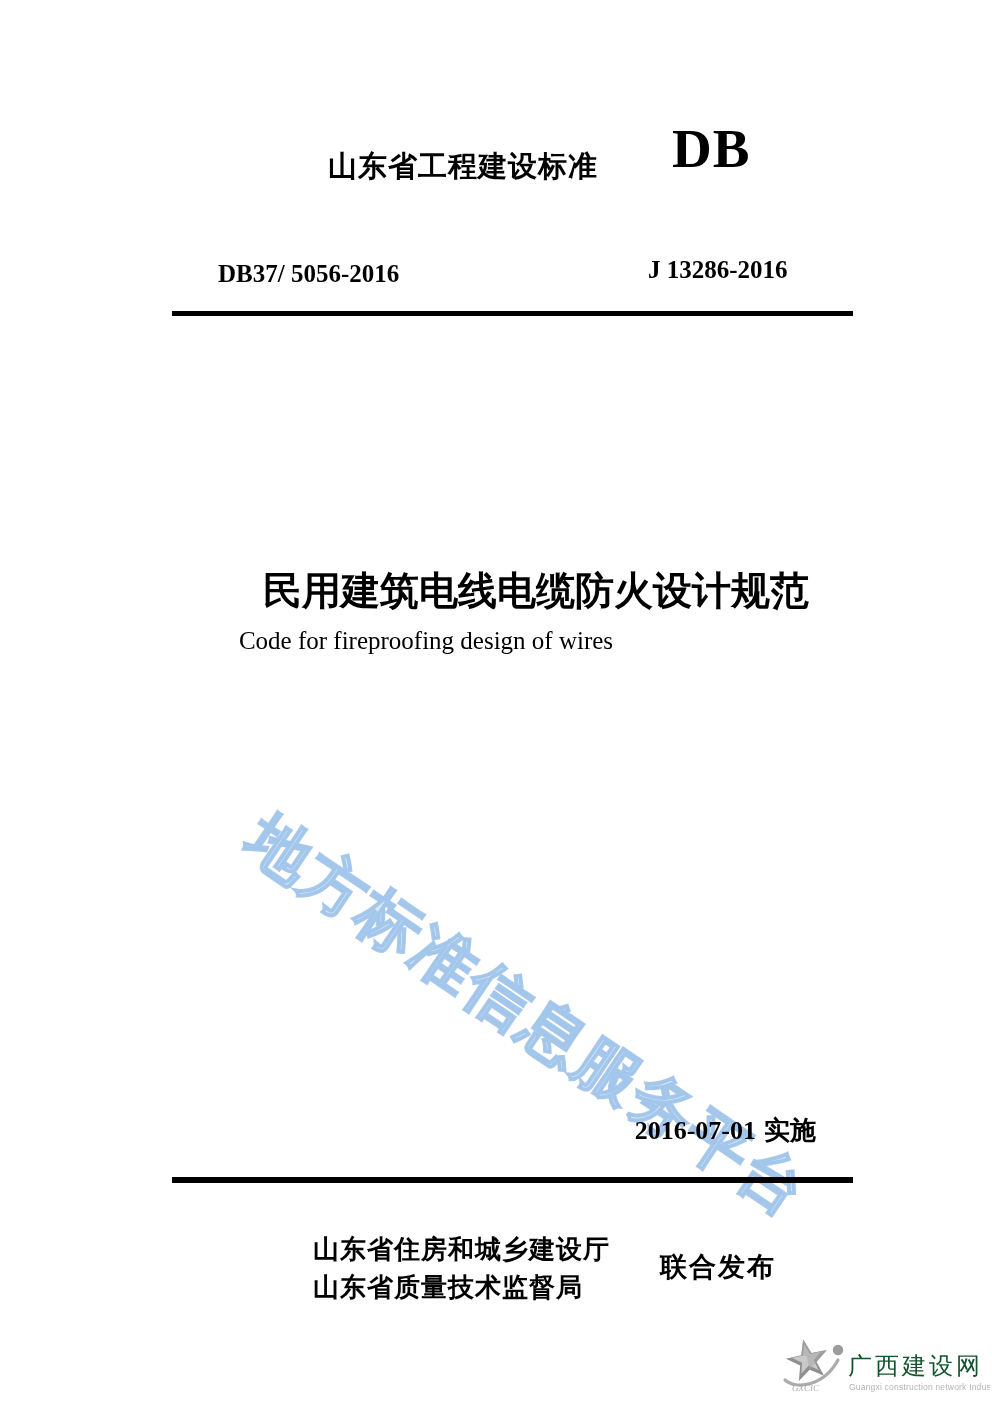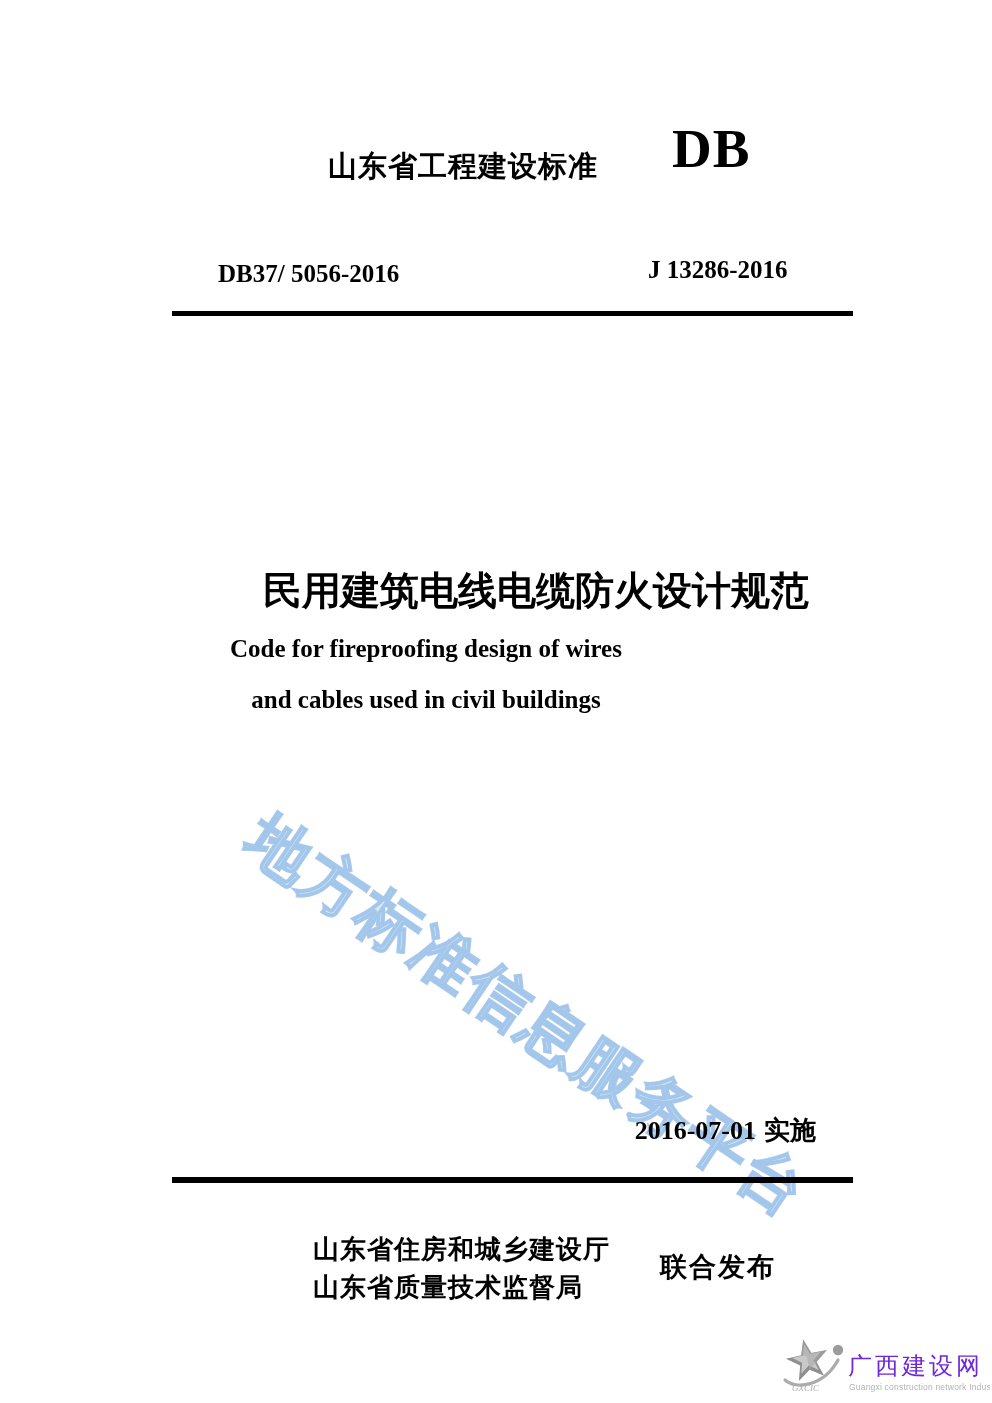--- a/index.html
+++ b/index.html
@@ -75,23 +75,22 @@
     letter-spacing: 0px;
     white-space: nowrap;
     padding-left: 40px;
   }
   .title-en {
     position: absolute;
     left: 0;
     width: 852px;
     text-align: center;
     font-size: 25px;
-    font-weight: bold;
-    white-space: nowrap;
-    margin-top: 8px;
+    font-weight: normal;
+    white-space: nowrap;
   }
   .title-en1 { top: 627px; }
   .title-en2 { top: 678px; }
 
   .watermark {
     position: absolute;
     left: 167px;
     top: 960px;
     width: 720px;
     height: 112px;
@@ -160,21 +159,21 @@
     top: 2px;
     width: 68px;
     height: 62px;
   }
   .site-name {
     position: absolute;
     left: 68px;
     top: 16px;
     font-size: 24px;
     letter-spacing: 3px;
-    color: #6d28d9;
+    color: #14532d;
     white-space: nowrap;
   }
   .site-tagline {
     position: absolute;
     left: 69px;
     top: 48px;
     font-size: 8.5px;
     color: #b3b3b3;
     letter-spacing: 0.2px;
     white-space: nowrap;
@@ -193,21 +192,20 @@
   <div class="std-no songti">DB37/ 5056-2016</div>
 
   <div class="filing-no songti">J 13286-2016</div>
 
   <div class="rule rule-top"></div>
 
   <div class="title-zh songti">民用建筑电线电缆防火设计规范</div>
 
   <div class="title-en title-en1 songti">Code for fireproofing design of wires</div>
 
-  <div class="title-en title-en2 songti">and cables used in civil buildings</div>
 
   <div class="watermark songti">地方标准信息服务平台</div>
 
 
   <div class="date-effective songti">
     <span>2016-07-01</span><span class="date-label">实施</span>
   </div>
 
   <div class="rule rule-bottom"></div>
 

